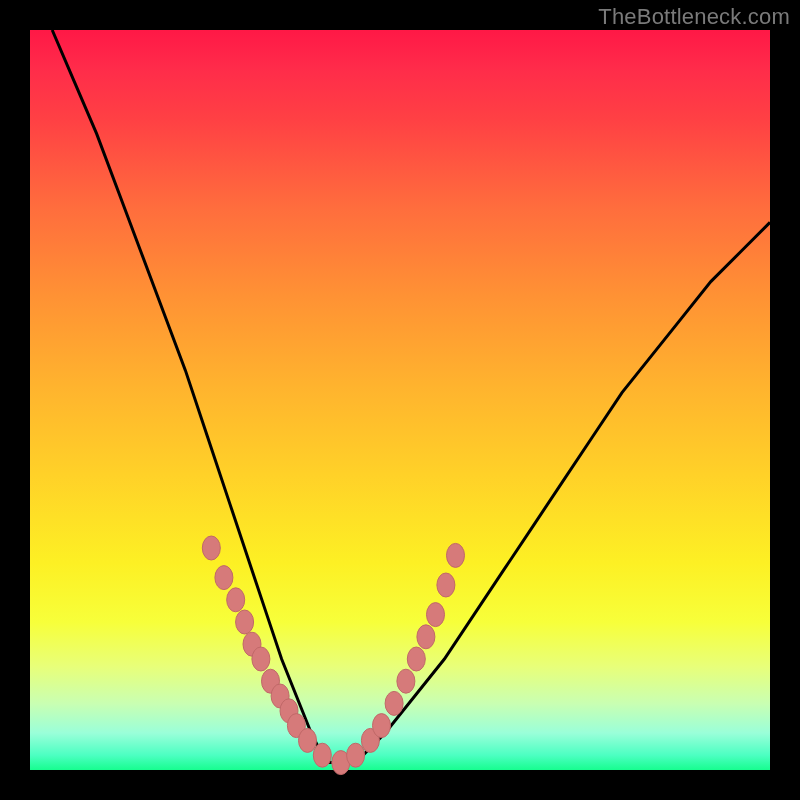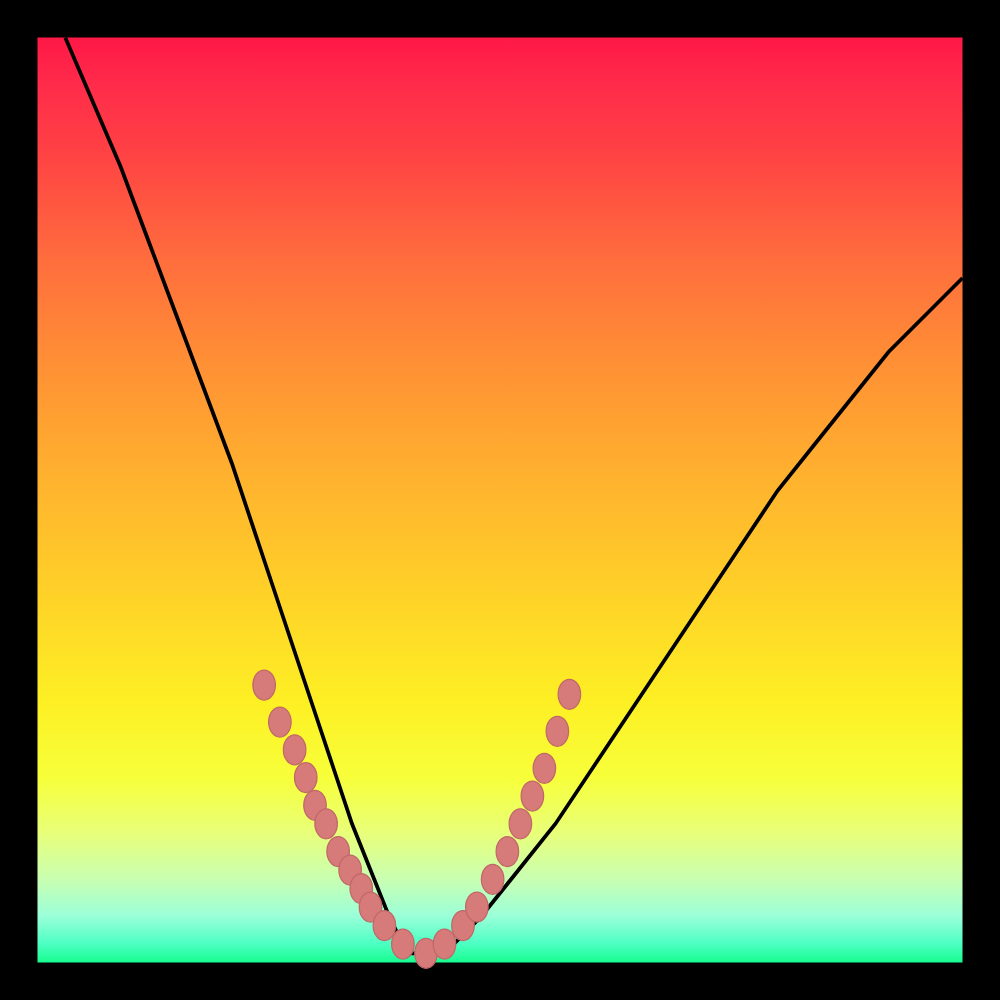--- a/index.html
+++ b/index.html
@@ -57,20 +57,21 @@
     width: 740px;
     height: 740px;
     overflow: visible;
   }
 </style>
 </head>
 <body>
 
 <div class="frame">
 
+  <div class="watermark">TheBottleneck.com</div>
 
   <div class="plot">
     <svg class="curve" viewBox="0 0 740 740" preserveAspectRatio="none">
       <path id="vcurve" d="M22.2 0.0 L44.4 51.8 L66.6 103.6 L88.8 162.8 L111.0 222.0 L133.2 281.2 L155.4 340.4 L177.6 407.0 L199.8 473.6 L222.0 540.2 L236.8 584.6 L251.6 629.0 L266.4 666.0 L281.2 703.0 L296.0 732.6 L325.6 732.6 L355.2 703.0 L384.8 666.0 L414.4 629.0 L444.0 584.6 L473.6 540.2 L503.2 495.8 L532.8 451.4 L562.4 407.0 L592.0 362.6 L621.6 325.6 L651.2 288.6 L680.8 251.6 L710.4 222.0 L740.0 192.4" fill="none" stroke="#000" stroke-width="3"></path>
       <g id="dots">
           <ellipse cx="181.3" cy="518.0" rx="9" ry="12" fill="#d67a7a" stroke="#c06868" stroke-width="1"></ellipse>
           <ellipse cx="193.9" cy="547.6" rx="9" ry="12" fill="#d67a7a" stroke="#c06868" stroke-width="1"></ellipse>
           <ellipse cx="205.7" cy="569.8" rx="9" ry="12" fill="#d67a7a" stroke="#c06868" stroke-width="1"></ellipse>
           <ellipse cx="214.6" cy="592.0" rx="9" ry="12" fill="#d67a7a" stroke="#c06868" stroke-width="1"></ellipse>
           <ellipse cx="222.0" cy="614.2" rx="9" ry="12" fill="#d67a7a" stroke="#c06868" stroke-width="1"></ellipse>

